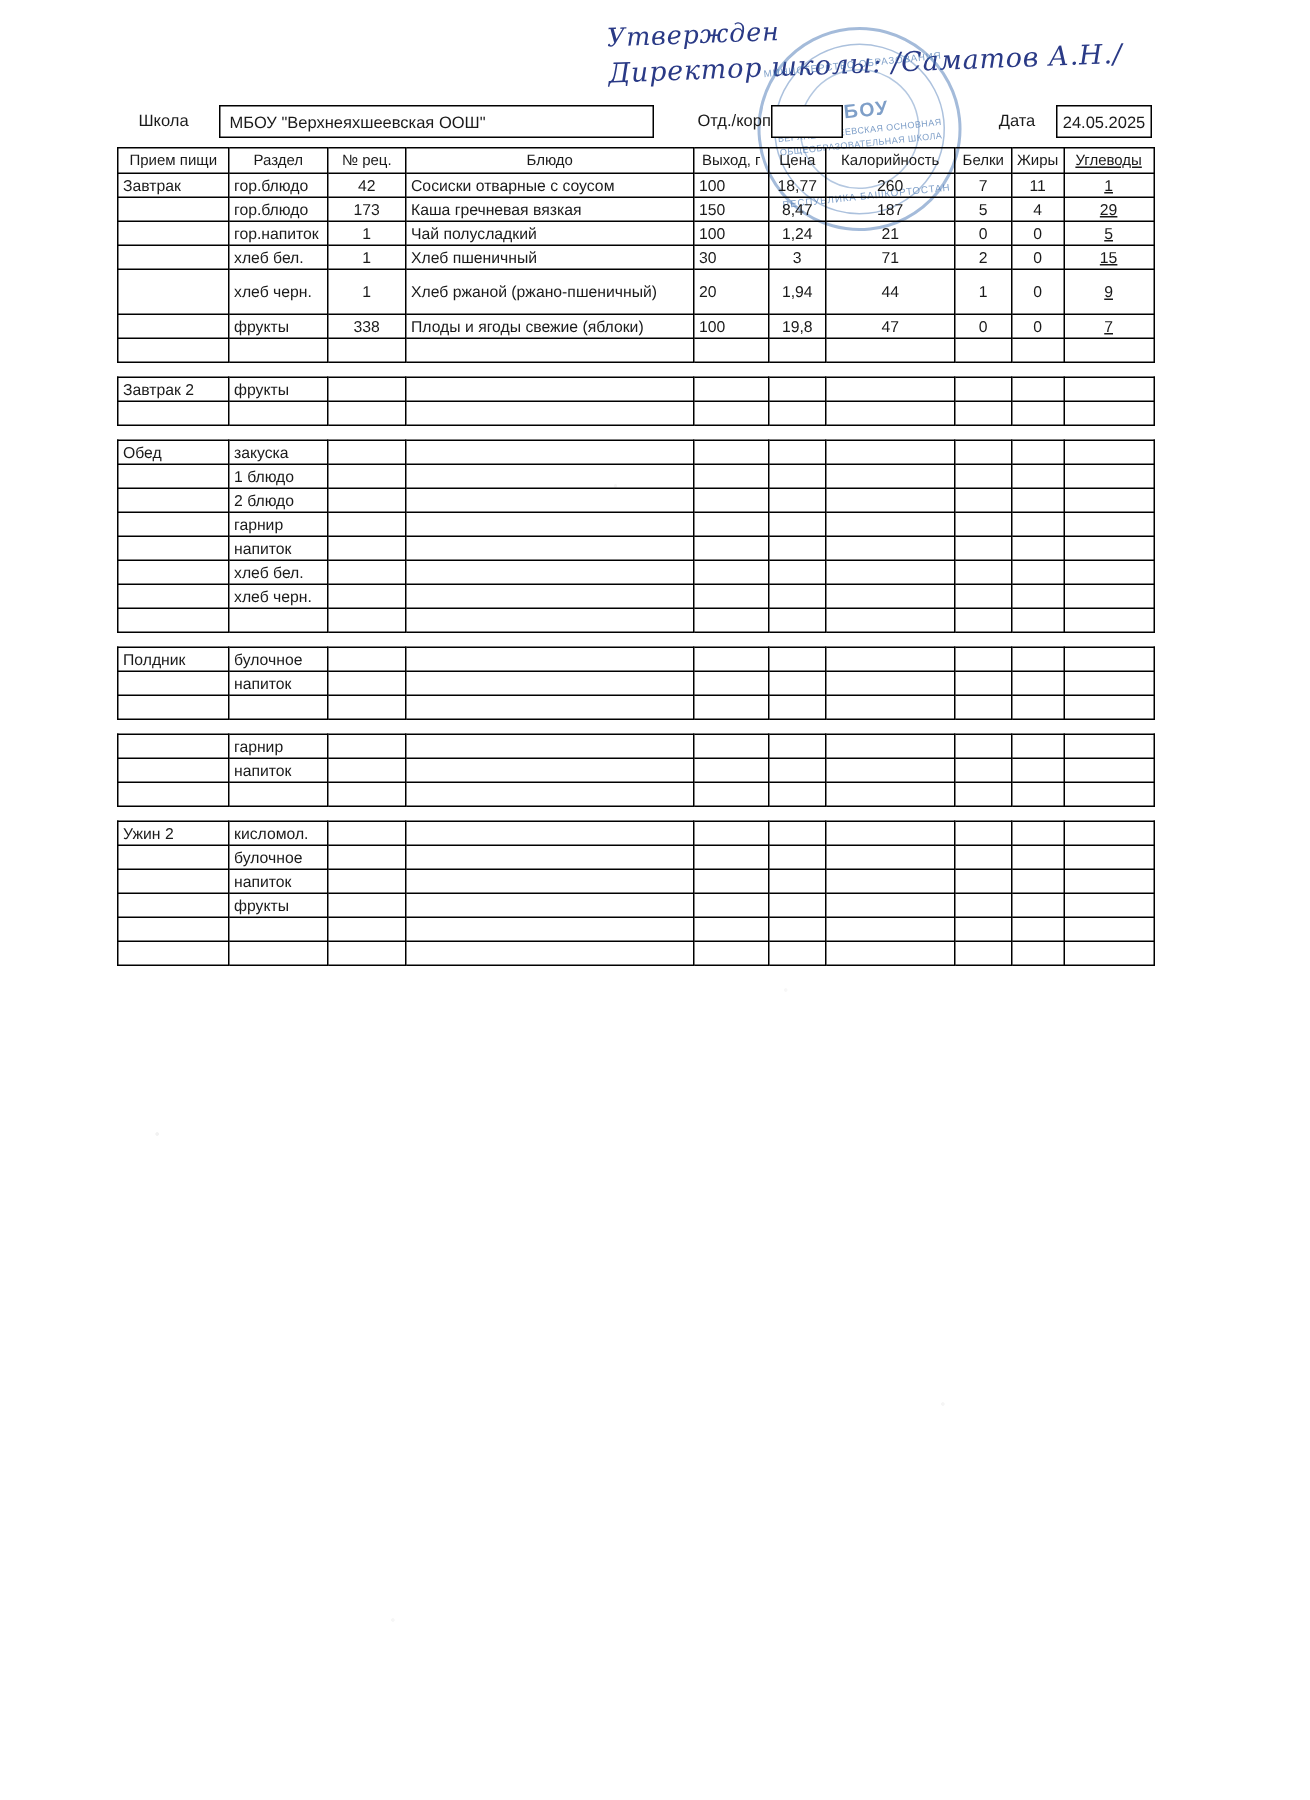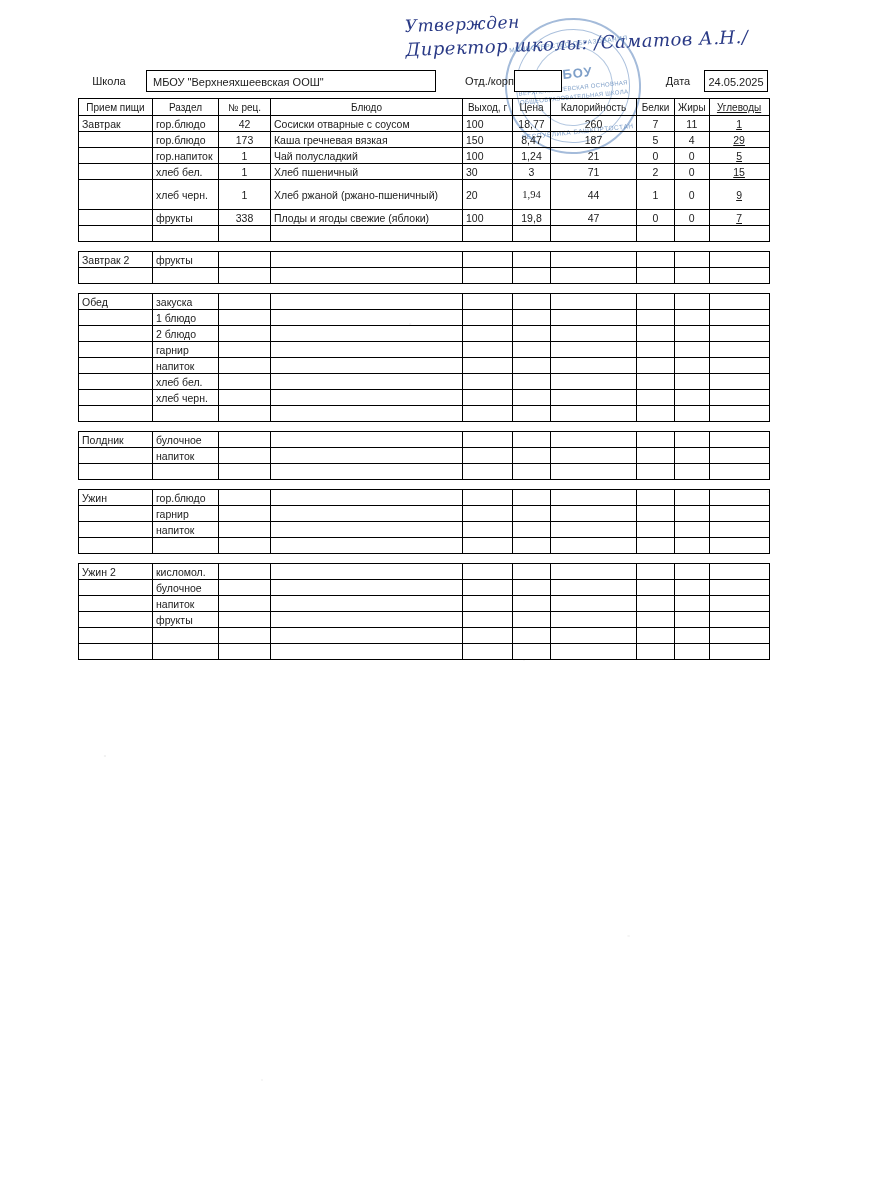--- a/index.html
+++ b/index.html
@@ -181,21 +181,21 @@
   .c-fat    { width: 34px; text-align: center; }
   .c-carb   { width: 60px; text-align: center; text-decoration: underline; }
   tr.gap td {
     border-left: 0;
     border-right: 0;
     border-top: 0;
     border-bottom: 0;
     height: 10px;
   }
   tr.tall td { height: 30px; }
-  .price-top { vertical-align: top; padding-top: 1px; font-family: Liberation Serif, serif; }
+  .price-top { vertical-align: top; padding-top: 1px; }
 </style>
 </head>
 <body>
 
 <div class="sheet">
 
   <div class="paper-noise"></div>
 
   <div class="handwriting">
     <div class="hw-line1">Утвержден</div>
@@ -481,32 +481,20 @@
           <td class="c-price"></td>
           <td class="c-cal"></td>
           <td class="c-prot"></td>
           <td class="c-fat"></td>
           <td class="c-carb"></td>
         </tr>
         <tr class="gap">
           <td colspan="10"></td>
         </tr>
         <tr>
-          <td class="c-meal">Ужин</td>
-          <td class="c-sect">гор.блюдо</td>
-          <td class="c-rec"></td>
-          <td class="c-dish"></td>
-          <td class="c-out"></td>
-          <td class="c-price"></td>
-          <td class="c-cal"></td>
-          <td class="c-prot"></td>
-          <td class="c-fat"></td>
-          <td class="c-carb"></td>
-        </tr>
-        <tr>
           <td class="c-meal"></td>
           <td class="c-sect">гарнир</td>
           <td class="c-rec"></td>
           <td class="c-dish"></td>
           <td class="c-out"></td>
           <td class="c-price"></td>
           <td class="c-cal"></td>
           <td class="c-prot"></td>
           <td class="c-fat"></td>
           <td class="c-carb"></td>

